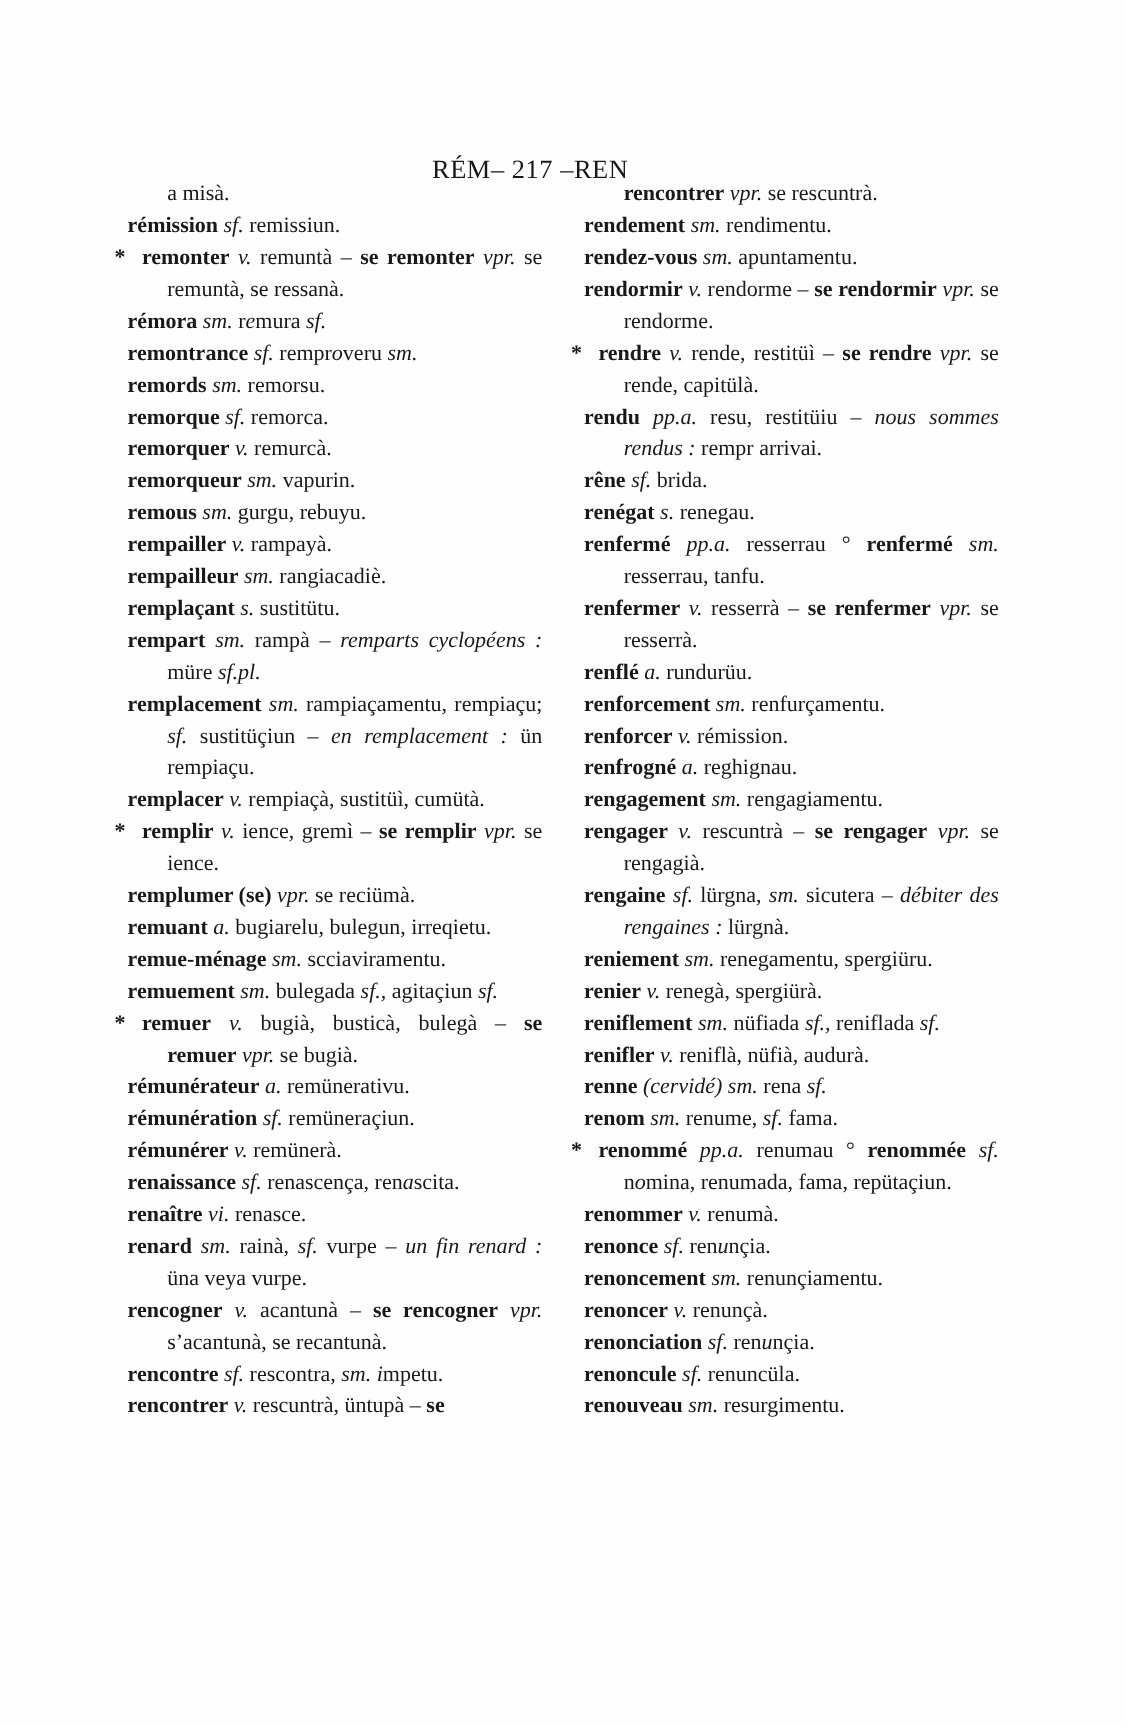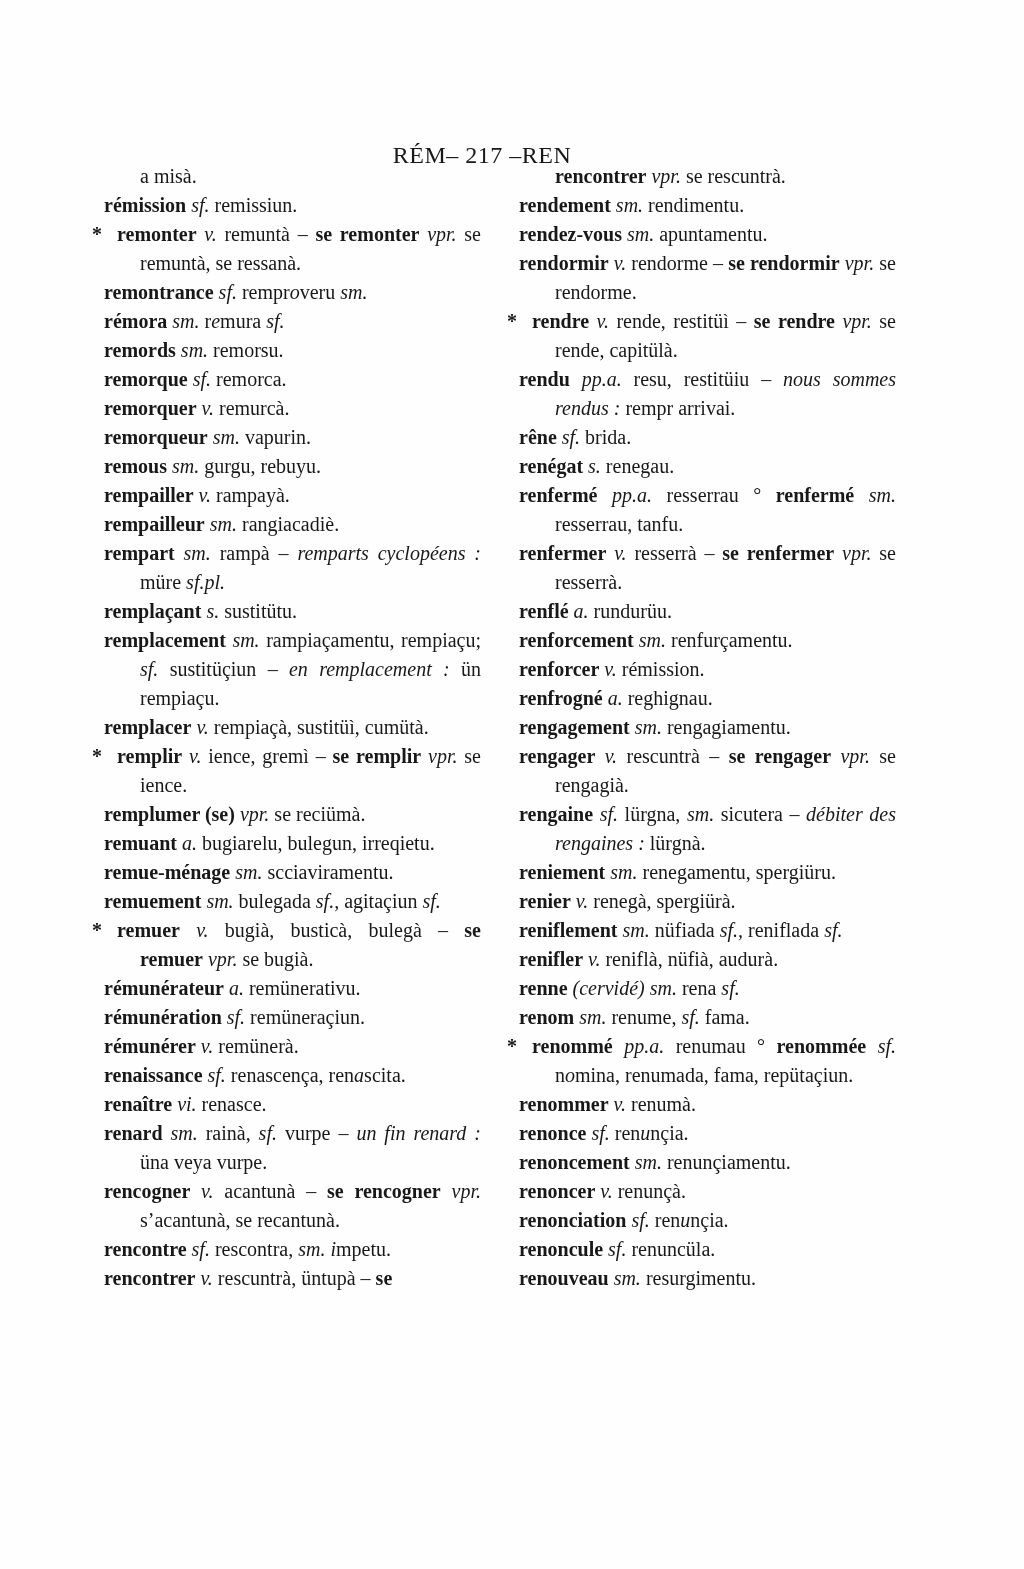--- a/index.html
+++ b/index.html
@@ -20,21 +20,21 @@
     top: 110px; left: 78px; width: 808px;
     display: flex;
     justify-content: center;
     align-items: baseline;
     font-size: 24px;
     letter-spacing: 0.5px;
     margin-top: 32px;
   }
   .cols {
     position: absolute;
-    top: 162px; left: 104px;
+    top: 162px; left: 116px;
     display: flex;
     gap: 38px;
   }
   .col {
     width: 377px;
     font-size: 20px;
     line-height: 29px;
     text-align: justify;
     hyphens: none;
   }
@@ -61,31 +61,31 @@
   <div class="header">
     <span>RÉM</span>
     <span>– 217 –</span>
     <span>REN</span>
   </div>
   <div class="cols">
     <div class="col">
         <div class="entry cont"><span class="seg-n">a misà.</span></div>
         <div class="entry"><span class="seg-b">rémission</span><span class="seg-i"> sf. </span><span class="seg-n">remissiun.</span></div>
         <div class="entry star"><span class="star-mark">*</span><span class="seg-b">remonter</span><span class="seg-i"> v. </span><span class="seg-n">remuntà – </span><span class="seg-b">se remonter</span><span class="seg-i"> vpr. </span><span class="seg-n">se remuntà, se ressanà.</span></div>
+        <div class="entry"><span class="seg-b">rémora</span><span class="seg-i"> sm. </span><span class="seg-n">r</span><span class="seg-i">e</span><span class="seg-n">mura </span><span class="seg-i">sf.</span></div>
         <div class="entry"><span class="seg-b">remontrance</span><span class="seg-i"> sf. </span><span class="seg-n">rempr</span><span class="seg-i">o</span><span class="seg-n">veru </span><span class="seg-i">sm.</span></div>
-        <div class="entry"><span class="seg-b">rémora</span><span class="seg-i"> sm. </span><span class="seg-n">r</span><span class="seg-i">e</span><span class="seg-n">mura </span><span class="seg-i">sf.</span></div>
         <div class="entry"><span class="seg-b">remords</span><span class="seg-i"> sm. </span><span class="seg-n">remorsu.</span></div>
         <div class="entry"><span class="seg-b">remorque</span><span class="seg-i"> sf. </span><span class="seg-n">remorca.</span></div>
         <div class="entry"><span class="seg-b">remorquer</span><span class="seg-i"> v. </span><span class="seg-n">remurcà.</span></div>
         <div class="entry"><span class="seg-b">remorqueur</span><span class="seg-i"> sm. </span><span class="seg-n">vapurin.</span></div>
         <div class="entry"><span class="seg-b">remous</span><span class="seg-i"> sm. </span><span class="seg-n">gurgu, rebuyu.</span></div>
         <div class="entry"><span class="seg-b">rempailler</span><span class="seg-i"> v. </span><span class="seg-n">rampayà.</span></div>
         <div class="entry"><span class="seg-b">rempailleur</span><span class="seg-i"> sm. </span><span class="seg-n">rangiacadiè.</span></div>
+        <div class="entry"><span class="seg-b">remplaçant</span><span class="seg-i"> s. </span><span class="seg-n">sustitütu.</span></div>
         <div class="entry"><span class="seg-b">rempart</span><span class="seg-i"> sm. </span><span class="seg-n">rampà – </span><span class="seg-i">remparts cyclopéens :</span><span class="seg-n"> müre </span><span class="seg-i">sf.pl.</span></div>
-        <div class="entry"><span class="seg-b">remplaçant</span><span class="seg-i"> s. </span><span class="seg-n">sustitütu.</span></div>
         <div class="entry"><span class="seg-b">remplacement</span><span class="seg-i"> sm. </span><span class="seg-n">rampiaçamentu, rempiaçu; </span><span class="seg-i">sf.</span><span class="seg-n"> sustitüçiun – </span><span class="seg-i">en remplacement :</span><span class="seg-n"> ün rempiaçu.</span></div>
         <div class="entry"><span class="seg-b">remplacer</span><span class="seg-i"> v. </span><span class="seg-n">rempiaçà, sustitüì, cumütà.</span></div>
         <div class="entry star"><span class="star-mark">*</span><span class="seg-b">remplir</span><span class="seg-i"> v. </span><span class="seg-n">ience, gremì – </span><span class="seg-b">se remplir</span><span class="seg-i"> vpr. </span><span class="seg-n">se ience.</span></div>
         <div class="entry"><span class="seg-b">remplumer (se)</span><span class="seg-i"> vpr. </span><span class="seg-n">se reciümà.</span></div>
         <div class="entry"><span class="seg-b">remuant</span><span class="seg-i"> a. </span><span class="seg-n">bugiarelu, bulegun, irreqietu.</span></div>
         <div class="entry"><span class="seg-b">remue-ménage</span><span class="seg-i"> sm. </span><span class="seg-n">scciaviramentu.</span></div>
         <div class="entry"><span class="seg-b">remuement</span><span class="seg-i"> sm. </span><span class="seg-n">bulegada </span><span class="seg-i">sf.,</span><span class="seg-n"> agitaçiun </span><span class="seg-i">sf.</span></div>
         <div class="entry star"><span class="star-mark">*</span><span class="seg-b">remuer</span><span class="seg-i"> v. </span><span class="seg-n">bugià, busticà, bulegà – </span><span class="seg-b">se remuer</span><span class="seg-i"> vpr. </span><span class="seg-n">se bugià.</span></div>
         <div class="entry"><span class="seg-b">rémunérateur</span><span class="seg-i"> a. </span><span class="seg-n">remünerativu.</span></div>
         <div class="entry"><span class="seg-b">rémunération</span><span class="seg-i"> sf. </span><span class="seg-n">remüneraçiun.</span></div>

